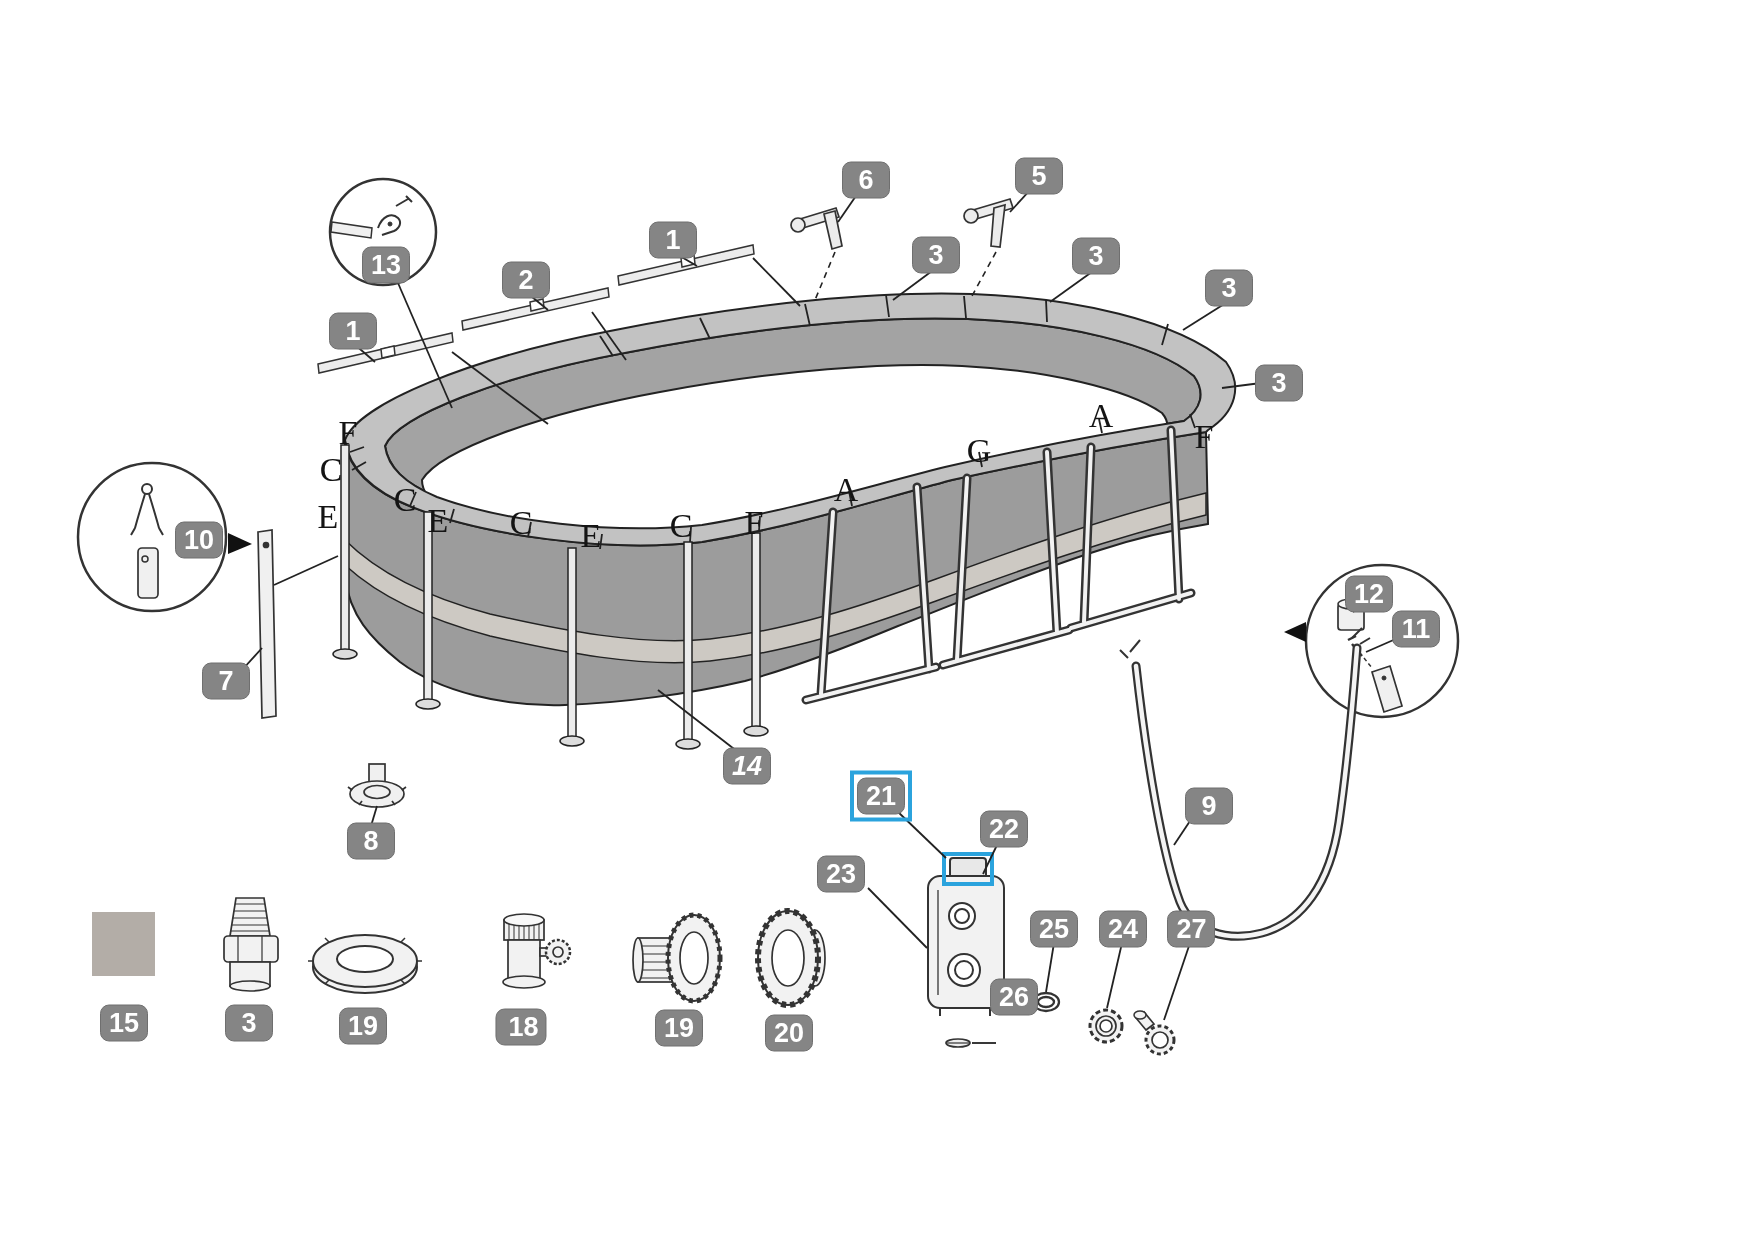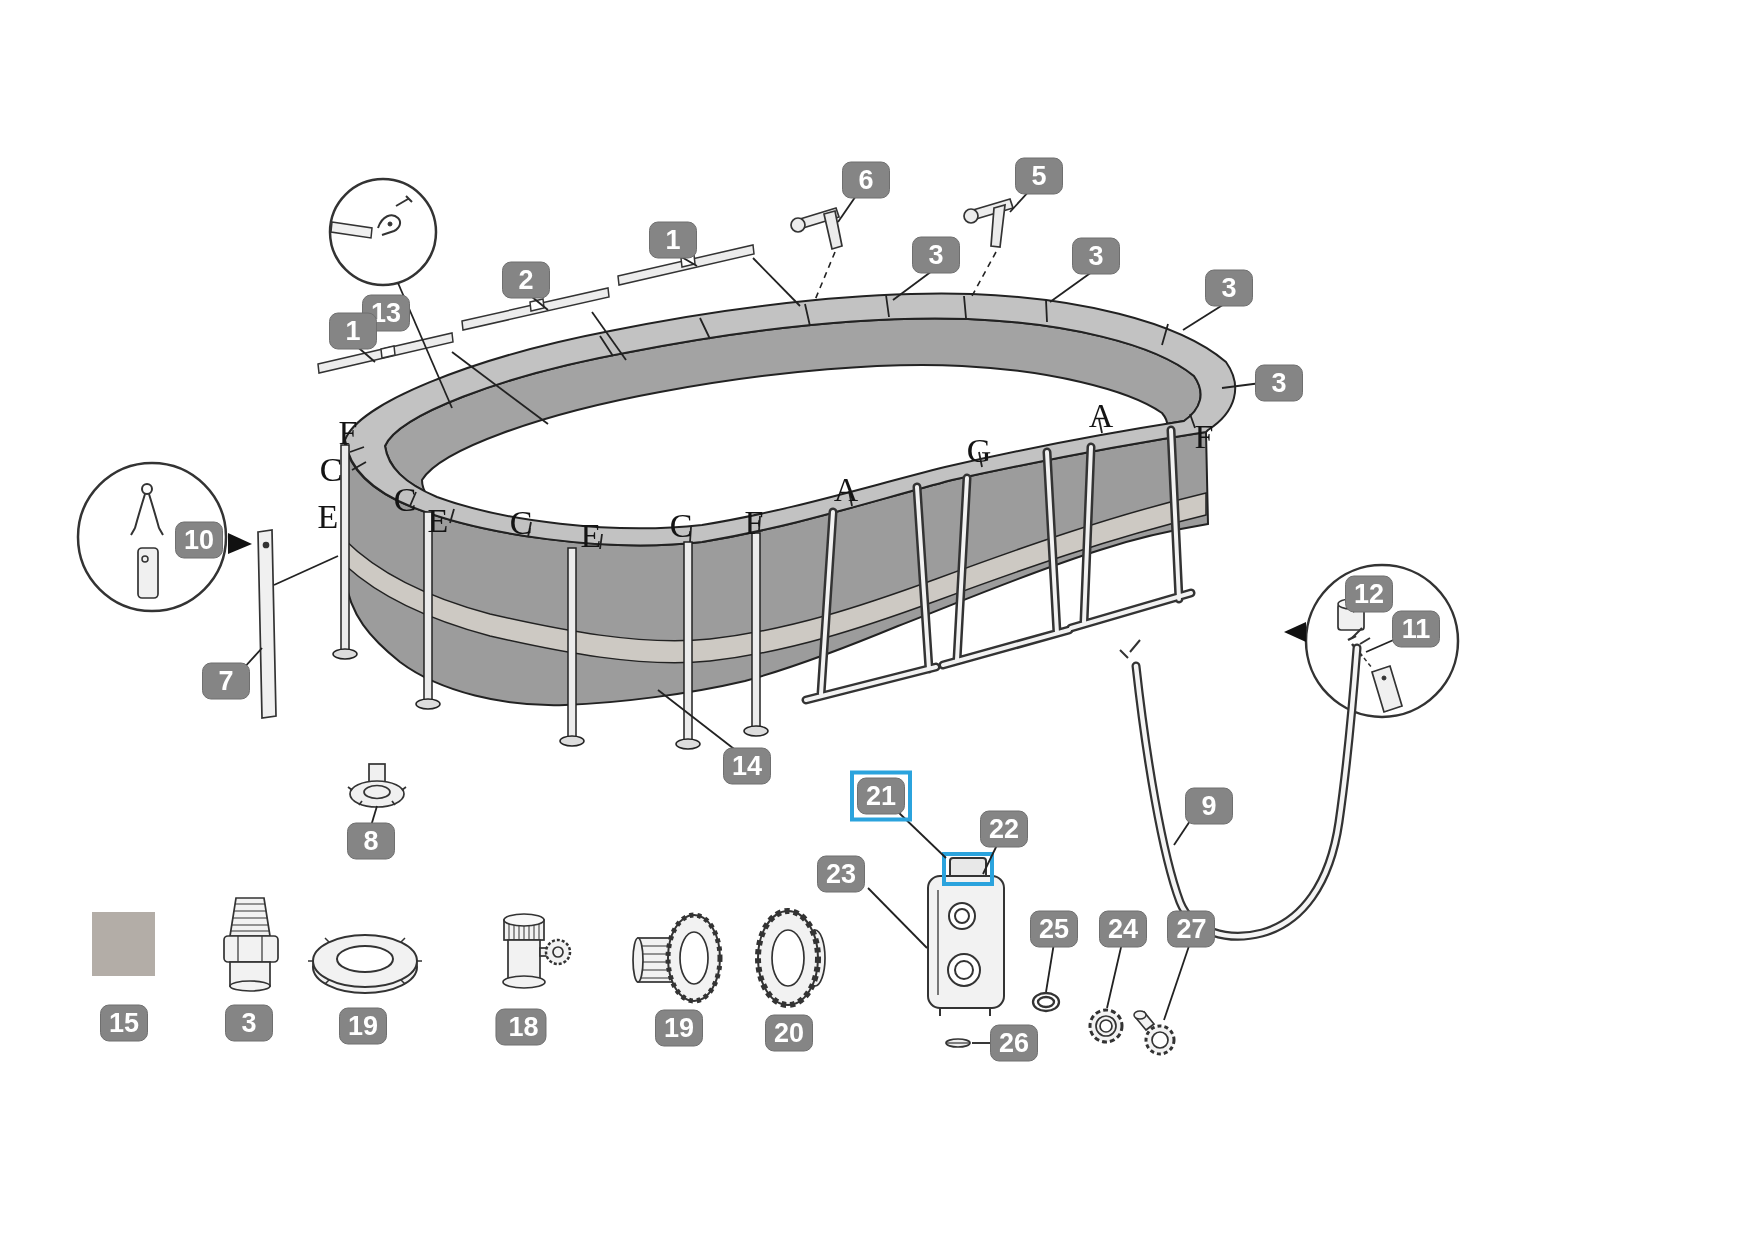--- a/index.html
+++ b/index.html
@@ -252,36 +252,36 @@
 <div class="pool-letter" style="left: 1204px; top: 437px;">F</div>
 
 <div class="badge" style="left: 866px; top: 180px;">6</div>
 <div class="badge" style="left: 1039px; top: 176px;">5</div>
 <div class="badge" style="left: 673px; top: 240px;">1</div>
 <div class="badge" style="left: 526px; top: 280px;">2</div>
 <div class="badge" style="left: 936px; top: 255px;">3</div>
 <div class="badge" style="left: 1096px; top: 256px;">3</div>
 <div class="badge" style="left: 1229px; top: 288px;">3</div>
 <div class="badge" style="left: 1279px; top: 383px;">3</div>
-<div class="badge" style="left: 386px; top: 265px; margin-top: 48px;">13</div>
+<div class="badge" style="left: 386px; top: 265px;">13</div>
 <div class="badge" style="left: 353px; top: 331px;">1</div>
 <div class="badge" style="left: 199px; top: 540px;">10</div>
 <div class="badge" style="left: 226px; top: 681px;">7</div>
 <div class="badge" style="left: 371px; top: 841px;">8</div>
-<div class="badge" style="left: 747px; top: 766px;">14</div>
+<div class="badge" style="left: 747px; top: 766px; font-style: italic;">14</div>
 <div class="badge highlighted" style="left: 881px; top: 796px;">21</div>
 <div class="badge" style="left: 1004px; top: 829px;">22</div>
 <div class="badge" style="left: 841px; top: 874px;">23</div>
 <div class="badge" style="left: 1209px; top: 806px;">9</div>
 <div class="badge" style="left: 1369px; top: 594px;">12</div>
 <div class="badge" style="left: 1416px; top: 629px;">11</div>
 <div class="badge" style="left: 1054px; top: 929px;">25</div>
 <div class="badge" style="left: 1123px; top: 929px;">24</div>
 <div class="badge" style="left: 1191px; top: 929px; padding-left: 8px;">27</div>
 <div class="badge" style="left: 124px; top: 1023px;">15</div>
 <div class="badge" style="left: 249px; top: 1023px;">3</div>
 <div class="badge" style="left: 363px; top: 1026px;">19</div>
 <div class="badge" style="left: 521px; top: 1027px; padding-left: 12px;">18</div>
 <div class="badge" style="left: 679px; top: 1028px;">19</div>
 <div class="badge" style="left: 789px; top: 1033px;">20</div>
-<div class="badge" style="left: 1014px; top: 1043px; border-radius: 9px;">26</div>
+<div class="badge" style="left: 1014px; top: 997px; border-radius: 9px;">26</div>
 
 </div>
 
 </body></html>

